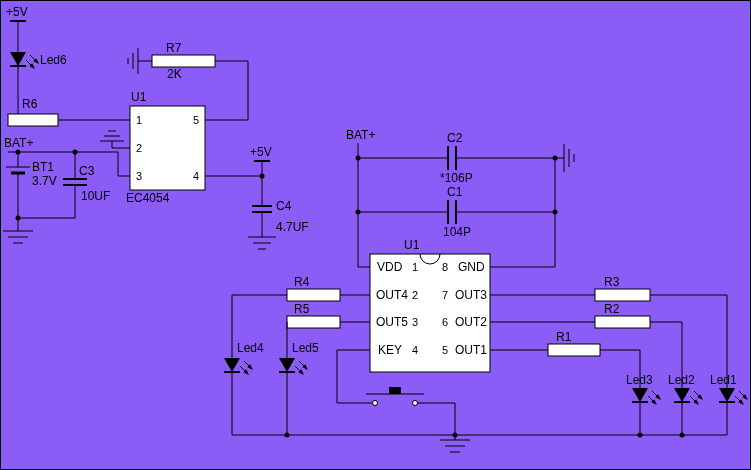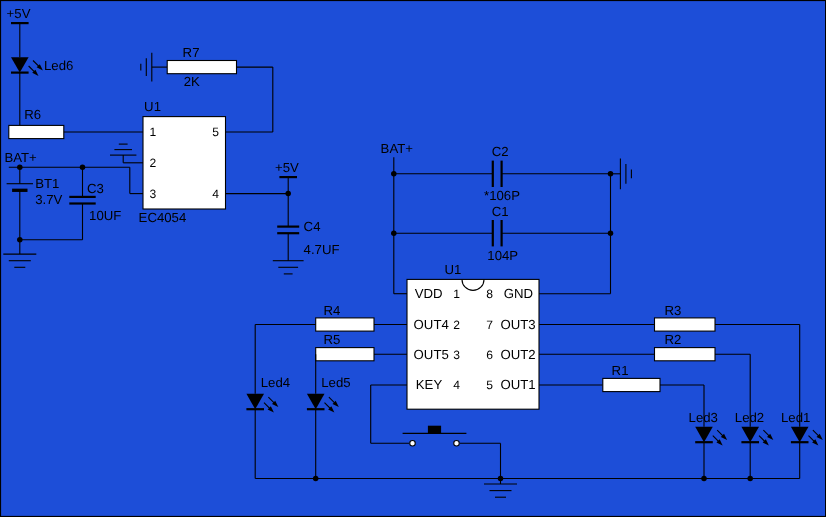--- a/index.html
+++ b/index.html
@@ -1,16 +1,16 @@
 <!DOCTYPE html>
 <html><head>
 <meta charset="utf-8">
 <style>
   html,body { margin:0; padding:0; background:#ffffff; }
-  .stage { width:751px; height:470px; position:relative; background:#1d4ed8; }
+  .stage { width:751px; height:470px; position:relative; background:#8b5cf6; }
   svg { display:block; }
   .w   { stroke:#000; stroke-width:1; fill:none; }
   .k2  { stroke:#000; stroke-width:2; fill:none; }
   .k3  { stroke:#000; stroke-width:3; fill:none; }
   .box { fill:#ffffff; stroke:#000; stroke-width:1; }
   .fill{ fill:#000; stroke:none; }
   .dot { fill:#000; stroke:none; }
   .open{ fill:#ffffff; stroke:#000; stroke-width:1; }
   text { font-family:"Liberation Sans", sans-serif; font-size:12px; fill:#000; }
   .pn  { font-size:11px; }

